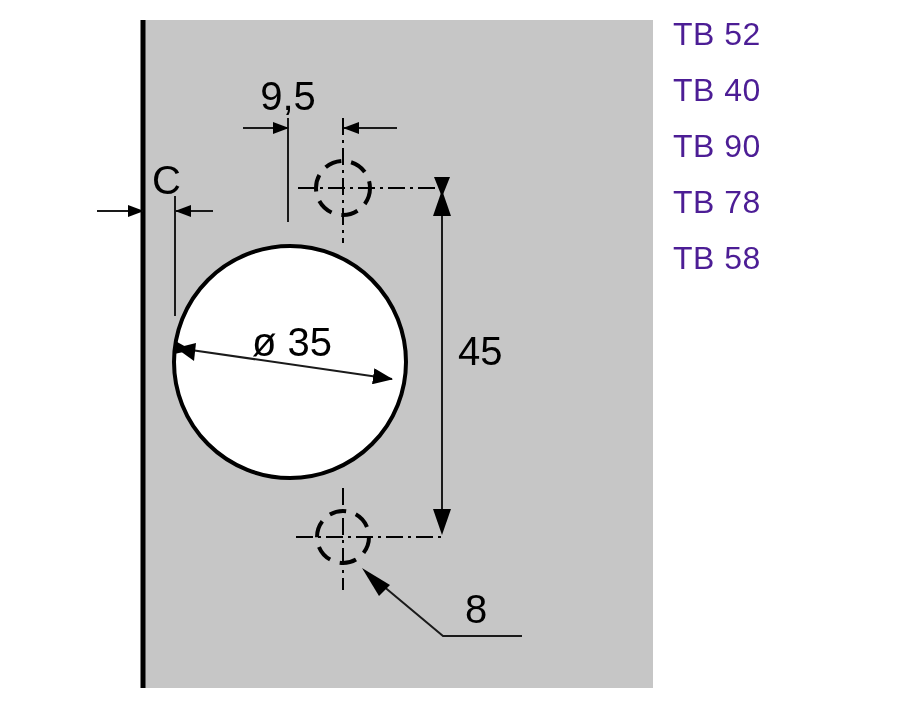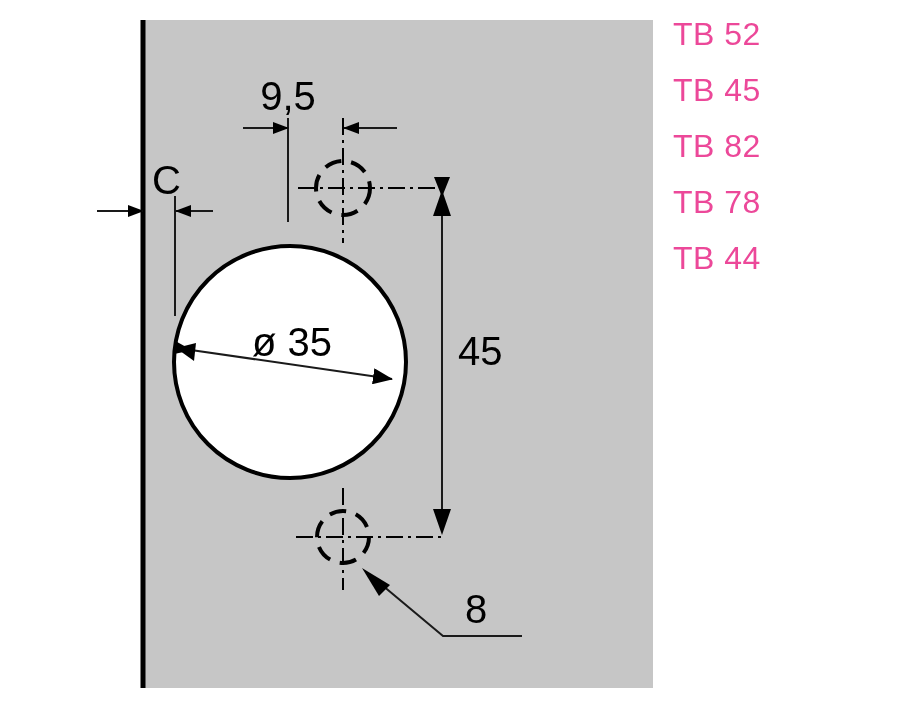--- a/index.html
+++ b/index.html
@@ -31,21 +31,21 @@
     left: 673px;
     top: 18px;
     width: 220px;
     display: flex;
     flex-direction: column;
   }
   .label-item {
     font-family: "Liberation Sans", sans-serif;
     font-size: 32px;
     line-height: 1;
-    color: #ec4899;
+    color: #4c1d95;
     letter-spacing: 0.5px;
     height: 28px;
     margin-bottom: 28px;
     white-space: nowrap;
   }
   svg text {
     font-family: "Liberation Sans", sans-serif;
     fill: #000000;
   }
   .dim-text {
@@ -106,19 +106,19 @@
     <line x1="343" y1="488" x2="343" y2="590" stroke="#000000" stroke-width="2" stroke-dasharray="17 5 3 5"></line>
     <line x1="296" y1="537" x2="442" y2="537" stroke="#000000" stroke-width="2" stroke-dasharray="17 5 3 5"></line>
 
     <polyline points="522,636 443,636 376,580" fill="none" stroke="#1a1a1a" stroke-width="2"></polyline>
     <polygon points="362,568 390,585 379,596" fill="#000000"></polygon>
     <text class="dim-text" x="465" y="623" text-anchor="start">8</text>
   </svg>
 
   <div class="label-list">
     <div class="label-item">TB 52</div>
-    <div class="label-item">TB 45</div>
-    <div class="label-item">TB 82</div>
+    <div class="label-item">TB 40</div>
+    <div class="label-item">TB 90</div>
     <div class="label-item">TB 78</div>
-    <div class="label-item">TB 44</div>
+    <div class="label-item">TB 58</div>
   </div>
 
 </div>
 
 </body></html>

